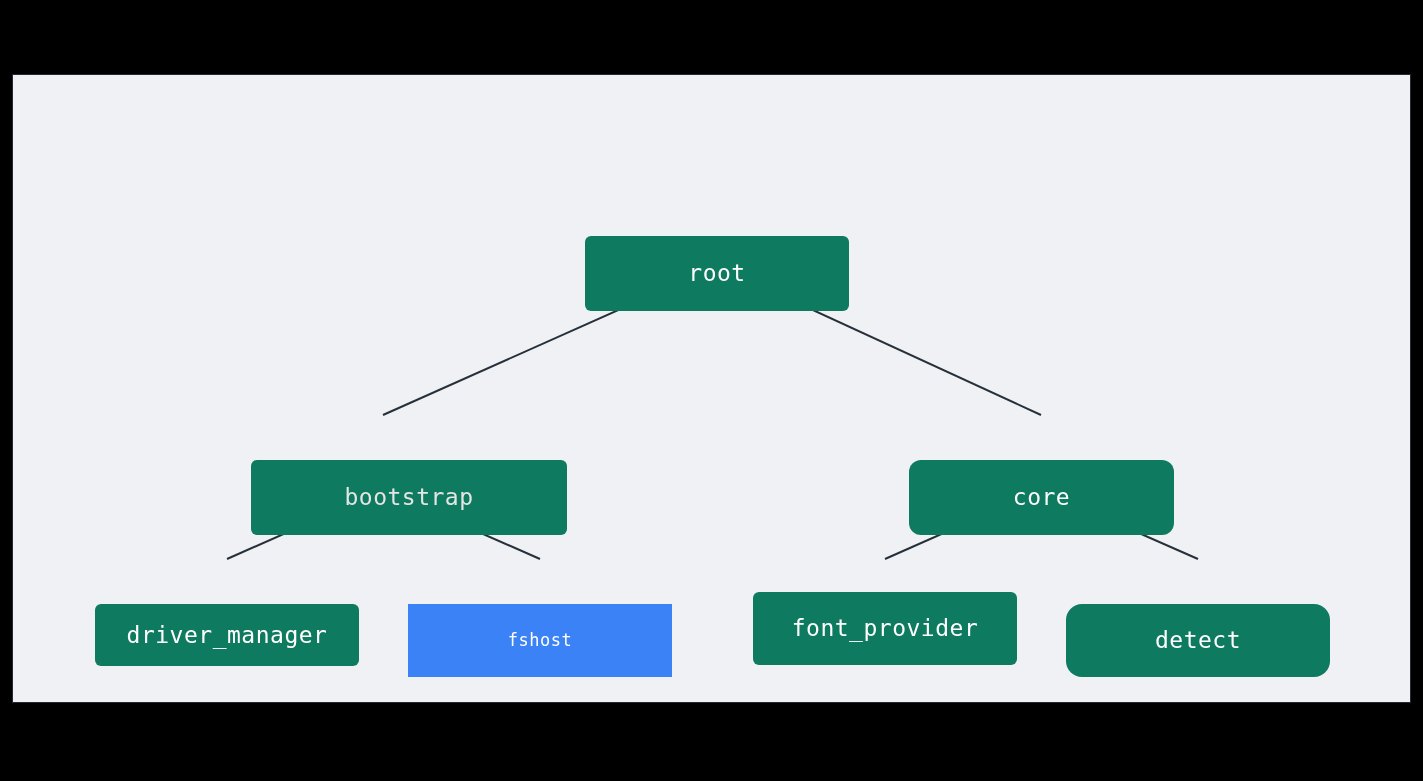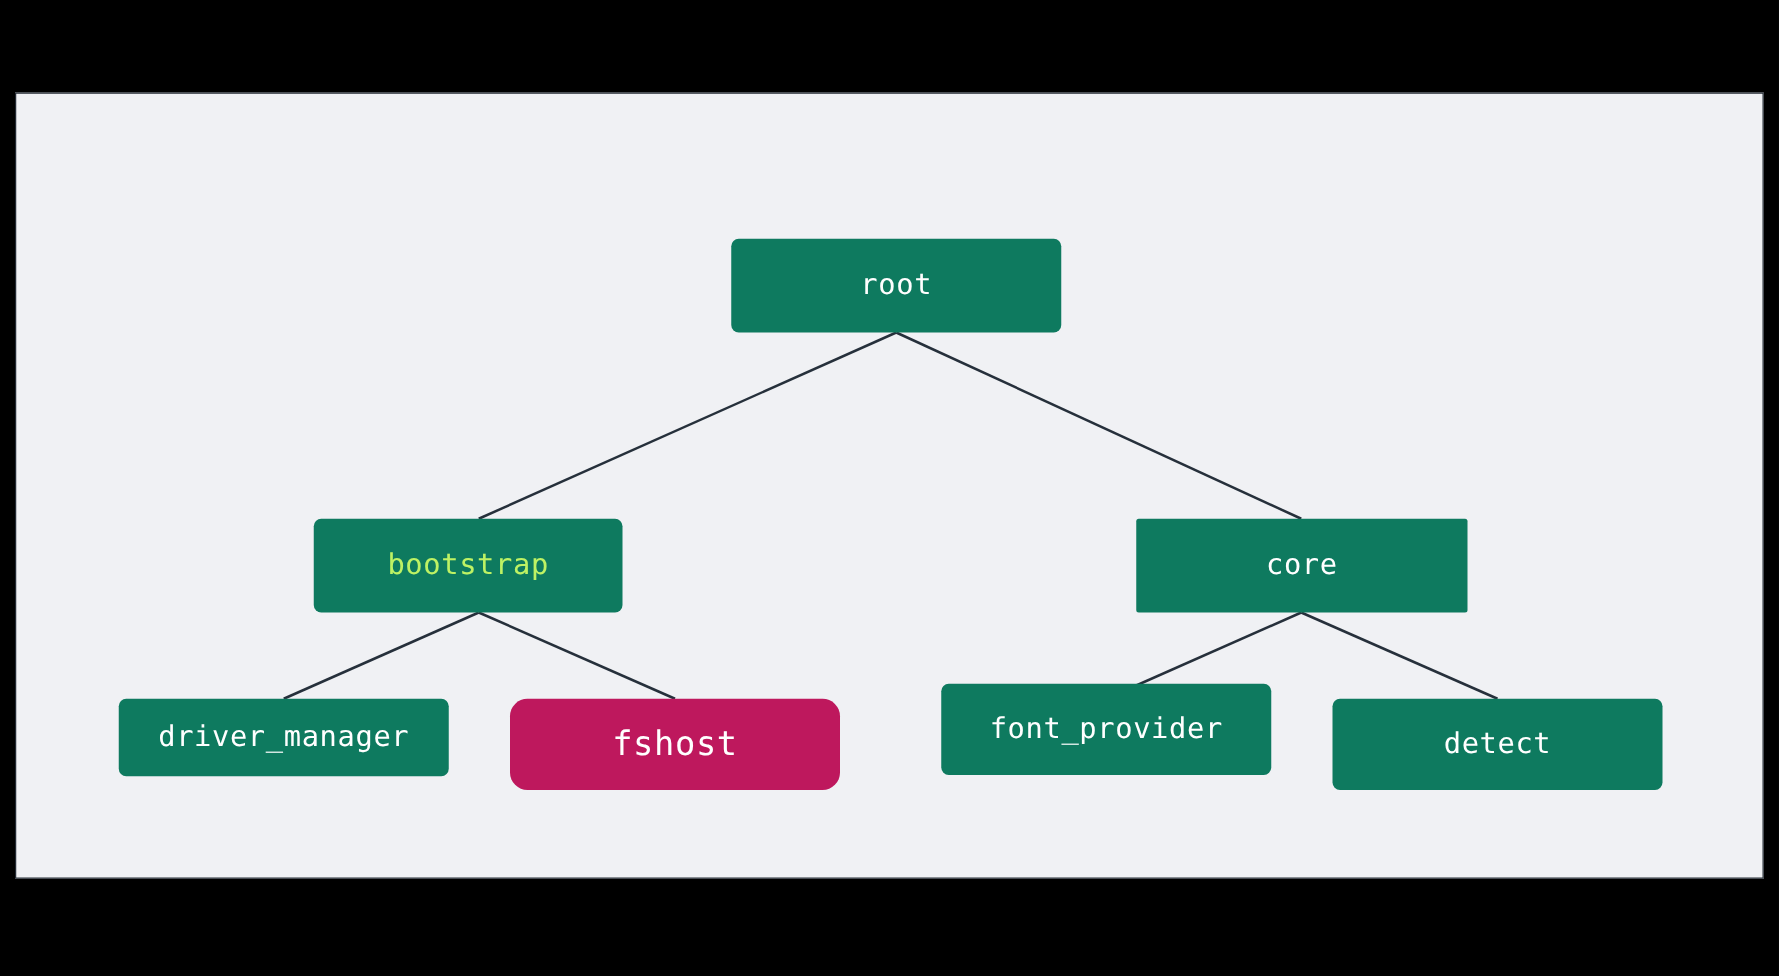--- a/index.html
+++ b/index.html
@@ -52,20 +52,21 @@
     align-items: center;
     justify-content: center;
     border-radius: 6px;
     color: #FFFFFF;
     font-family: "DejaVu Sans Mono", "Liberation Mono", monospace;
     font-size: 23px;
     font-weight: 400;
     letter-spacing: 0.5px;
     white-space: nowrap;
     user-select: none;
+    margin-top: 45px;
   }
   .node-label {
     display: block;
     line-height: 1;
   }
 </style>
 </head>
 <body>
 
 <div id="stage">
@@ -79,34 +80,34 @@
           <line x1="370" y1="415" x2="527" y2="484" stroke="#26303B" stroke-width="2" stroke-linecap="butt"></line>
           <line x1="1028" y1="415" x2="872" y2="484" stroke="#26303B" stroke-width="2" stroke-linecap="butt"></line>
           <line x1="1028" y1="415" x2="1185" y2="484" stroke="#26303B" stroke-width="2" stroke-linecap="butt"></line>
         </g>
     </svg>
 
     <div id="node-layer">
         <div class="node" style="left: 572px; top: 116px; width: 264px; height: 75px; background: rgb(14, 122, 95); color: rgb(255, 255, 255); border-radius: 6px; font-size: 23px;">
           <span class="node-label">root</span>
         </div>
-        <div class="node" style="left: 238px; top: 340px; width: 247px; height: 75px; background: rgb(14, 122, 95); color: #bef264; border-radius: 6px; font-size: 23px;">
+        <div class="node" style="left: 238px; top: 340px; width: 316px; height: 75px; background: rgb(14, 122, 95); color: #e5e5e5; border-radius: 6px; font-size: 23px;">
           <span class="node-label">bootstrap</span>
         </div>
-        <div class="node" style="left: 896px; top: 340px; width: 265px; height: 75px; background: rgb(14, 122, 95); color: rgb(255, 255, 255); border-radius: 2px; font-size: 23px;">
+        <div class="node" style="left: 896px; top: 340px; width: 265px; height: 75px; background: rgb(14, 122, 95); color: rgb(255, 255, 255); border-radius: 12px; font-size: 23px;">
           <span class="node-label">core</span>
         </div>
         <div class="node" style="left: 82px; top: 484px; width: 264px; height: 62px; background: rgb(14, 122, 95); color: rgb(255, 255, 255); border-radius: 6px; font-size: 23px;">
           <span class="node-label">driver_manager</span>
         </div>
-        <div class="node" style="left: 395px; top: 484px; width: 264px; height: 73px; background: #be185d; color: rgb(255, 255, 255); border-radius: 14px; font-size: 27px;">
+        <div class="node" style="left: 395px; top: 484px; width: 264px; height: 73px; background: #3b82f6; color: rgb(255, 255, 255); border-radius: 0; font-size: 17px;">
           <span class="node-label">fshost</span>
         </div>
         <div class="node" style="left: 740px; top: 472px; width: 264px; height: 73px; background: rgb(14, 122, 95); color: rgb(255, 255, 255); border-radius: 6px; font-size: 23px;">
           <span class="node-label">font_provider</span>
         </div>
-        <div class="node" style="left: 1053px; top: 484px; width: 264px; height: 73px; background: rgb(14, 122, 95); color: rgb(255, 255, 255); border-radius: 6px; font-size: 23px;">
+        <div class="node" style="left: 1053px; top: 484px; width: 264px; height: 73px; background: rgb(14, 122, 95); color: rgb(255, 255, 255); border-radius: 16px; font-size: 23px;">
           <span class="node-label">detect</span>
         </div>
       </div>
 
   </div>
 </div>
 
 </body></html>

